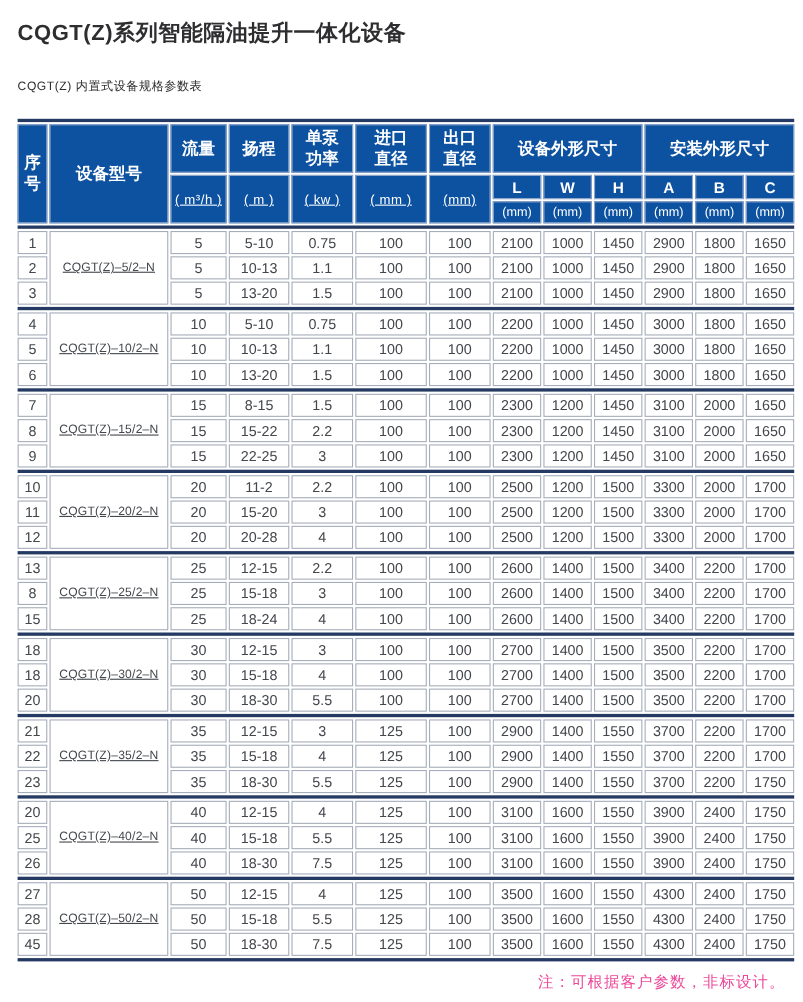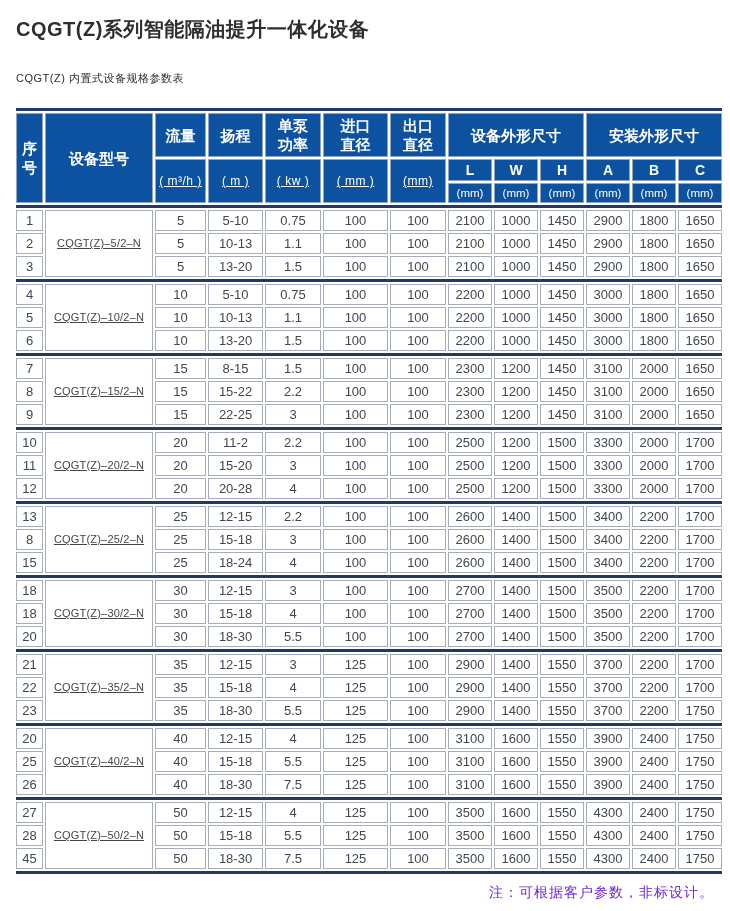--- a/index.html
+++ b/index.html
@@ -64,21 +64,21 @@
     border: none;
     background: #253a62;
     height: 3px;
     padding: 0;
     line-height: 3px;
   }
 
   .note {
     text-align: right;
     font-size: 14px;
-    color: #6d28d9;
+    color: #ec4899;
     margin: 8px 2px 0 0;
     letter-spacing: 1px;
   }
 </style>
 </head>
 <body>
 
 <div class="page">
 
   <div class="main-title">CQGT(Z)系列智能隔油提升一体化设备</div>

